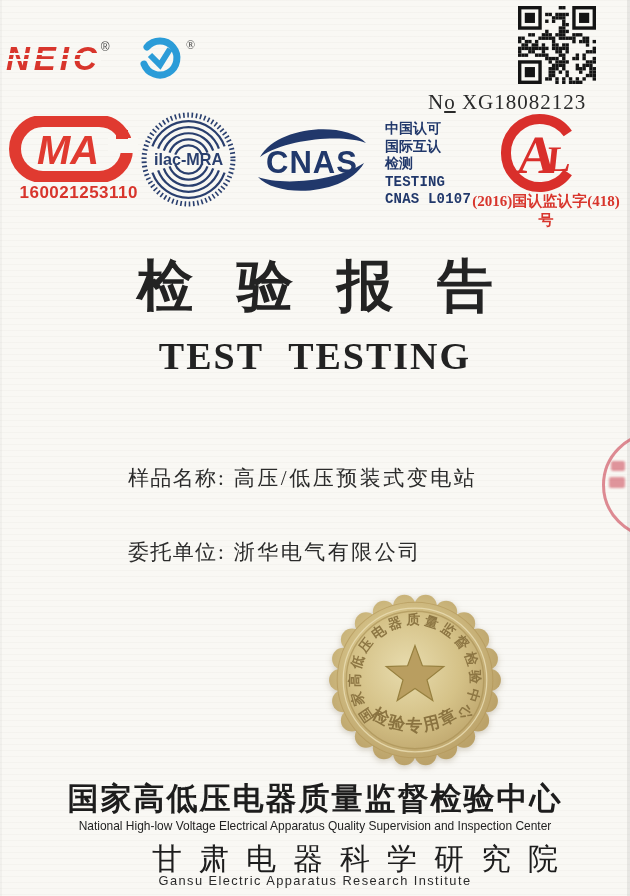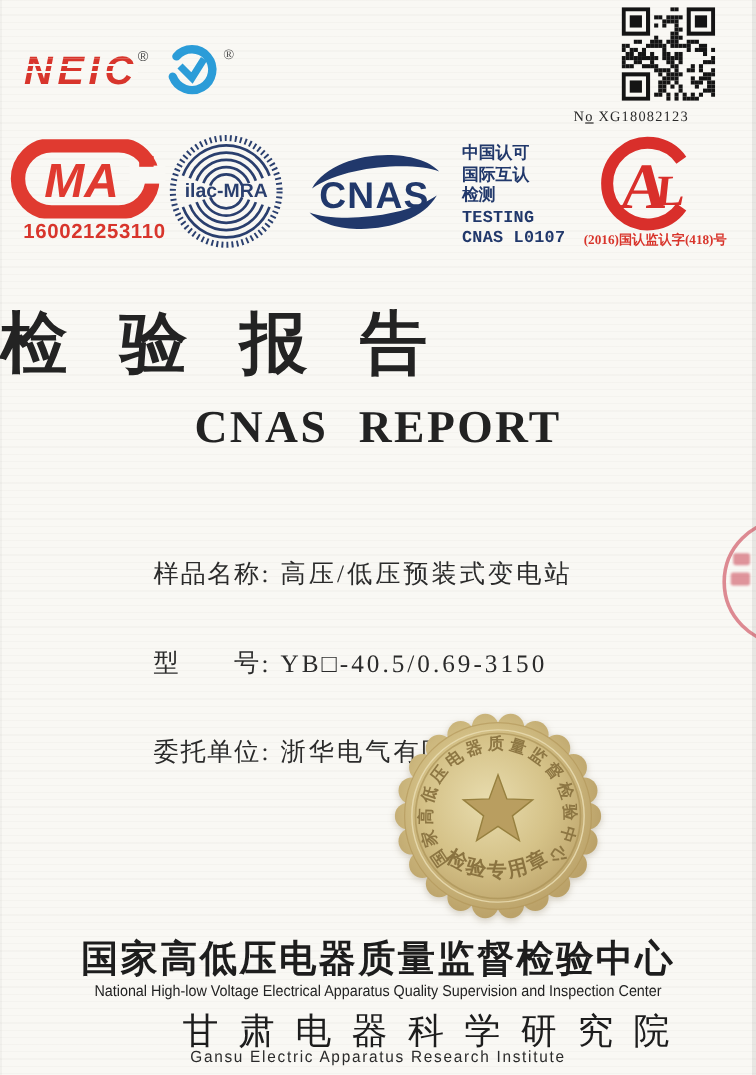--- a/index.html
+++ b/index.html
@@ -9,48 +9,48 @@
     background-image:
       repeating-linear-gradient(180deg, rgba(110,105,95,.035) 0 1px, transparent 1px 6px),
       linear-gradient(90deg, rgba(0,0,0,.03) 0 2px, transparent 2px calc(100% - 3px), rgba(0,0,0,.07) calc(100% - 3px) 100%);
     overflow:hidden;
     font-family:"Liberation Serif", serif;
     color:#1e1e1e;
   }
   .abs{position:absolute;}
 
   
-  .neic{left:20px; top:40px; font-family:"Liberation Sans",sans-serif;
+  .neic{left:6px; top:40px; font-family:"Liberation Sans",sans-serif;
     font-weight:bold; font-style:italic; font-size:33px; letter-spacing:4px; color:#d8352c;}
   .neic .word{position:relative; display:inline-block;}
   .neic .word::after{content:""; position:absolute; left:-2px; right:0; top:9px; height:16px;
     background:repeating-linear-gradient(180deg, transparent 0 4px, #f9f8f4 4px 6px);}
   .regmark{font-size:12px; color:#4a4a4a; vertical-align:top; font-style:normal; font-weight:normal;}
   .glogo{left:136px; top:34px;}
   .glogo-reg{left:186px; top:38px; font-size:12px; color:#4a4a4a;}
   .qr{left:518px; top:6px;}
-  .report-no{left:428px; top:90px; width:196px; text-align:center;
-    font-size:12px; letter-spacing:1px; color:#2a2a2a; font-family:"Liberation Serif",serif;}
+  .report-no{left:428px; top:90px; width:196px; text-align:left;
+    font-size:21px; letter-spacing:1px; color:#2a2a2a; font-family:"Liberation Serif",serif;}
   .report-no .uo{text-decoration:underline;}
 
   
   .cma{left:8px; top:116px;}
   .cma-num{left:6px; top:183px; width:132px; text-align:right; color:#d8352c;
     font-family:"Liberation Sans",sans-serif; font-weight:bold; font-size:17px; letter-spacing:.5px;}
   .ilac{left:140px; top:111px;}
   .cnas{left:250px; top:121px;}
   .accred{left:385px; top:121px; width:96px; color:#21386b;
     font-family:Liberation Mono, monospace; font-size:14px; font-weight:600; line-height:17.5px;}
   .accred .b{font-weight:bold; font-size:14px; letter-spacing:.2px;}
   .cal{left:484px; top:111px;}
   .cal-num{left:466px; top:192px; width:160px; text-align:center; color:#d8352c;
-    font-weight:bold; font-size:11px; font-family:"Liberation Serif",serif;}
-
-  
-  .title-cn{left:0; top:249px; width:100%; display:flex; 
+    font-weight:bold; font-size:15px; font-family:"Liberation Serif",serif;}
+
+  
+  .title-cn{left:0; top:249px; width:100%; display:flex; justify-content:center;
     font-size:56px; font-weight:700; color:#232323; font-family:"Liberation Sans",sans-serif;}
   .title-cn span{letter-spacing:44px; margin-right:-44px;}
   .title-en{left:0; top:334px; width:100%; text-align:center;
     font-size:38px; font-weight:bold; letter-spacing:2px; word-spacing:14px; color:#222;}
 
   
   .fields{left:128px; top:416px;}
   .frow{height:26px; margin-bottom:28px; white-space:nowrap; font-size:21px; color:#2b2b2b;margin-top:48px;}
   .flabel{display:inline-block; width:88px; text-align:justify; text-align-last:justify; vertical-align:bottom;}
   .fcolon{display:inline-block; margin:0 10px 0 2px;}
@@ -313,28 +313,25 @@
   <svg class="abs cal" width="122" height="84" viewBox="0 0 122 84">
     <path d="M 83.8,61.5 A 34,34 0 1 1 83.8,22.5" fill="none" stroke="#d92f2b" stroke-width="10"></path>
     <text x="38" y="62" font-family="Liberation Serif, serif" font-size="54" font-weight="bold" fill="#d92f2b" transform="skewX(-6)">A</text>
     <text x="68" y="60" font-family="Liberation Serif, serif" font-size="36" font-weight="bold" fill="#d92f2b" transform="skewX(-6)">L</text>
   </svg>
   <div class="abs cal-num">(2016)国认监认字(418)号</div>
 
   <div class="abs title-cn">
       <span>检验报告</span>
     </div>
-  <div class="abs title-en">CNAS REPORT</div>
+  <div class="abs title-en">TEST TESTING</div>
 
   <div class="abs fields">
     <div class="frow">
       <span class="flabel">样品名称</span><span class="fcolon">:</span><span class="fvalue">高压/低压预装式变电站</span>
-    </div>
-    <div class="frow">
-      <span class="flabel">型号</span><span class="fcolon">:</span><span class="fvalue">YB□-40.5/0.69-3150</span>
     </div>
     <div class="frow">
       <span class="flabel">委托单位</span><span class="fcolon">:</span><span class="fvalue">浙华电气有限公司</span>
     </div>
   </div>
 
   <svg class="abs seal" width="182" height="182" viewBox="0 0 180 180">
     <defs>
       <radialGradient id="goldGrad" gradientUnits="userSpaceOnUse" cx="82" cy="78" r="95">
         <stop offset="0" stop-color="#e8dcae"></stop>

